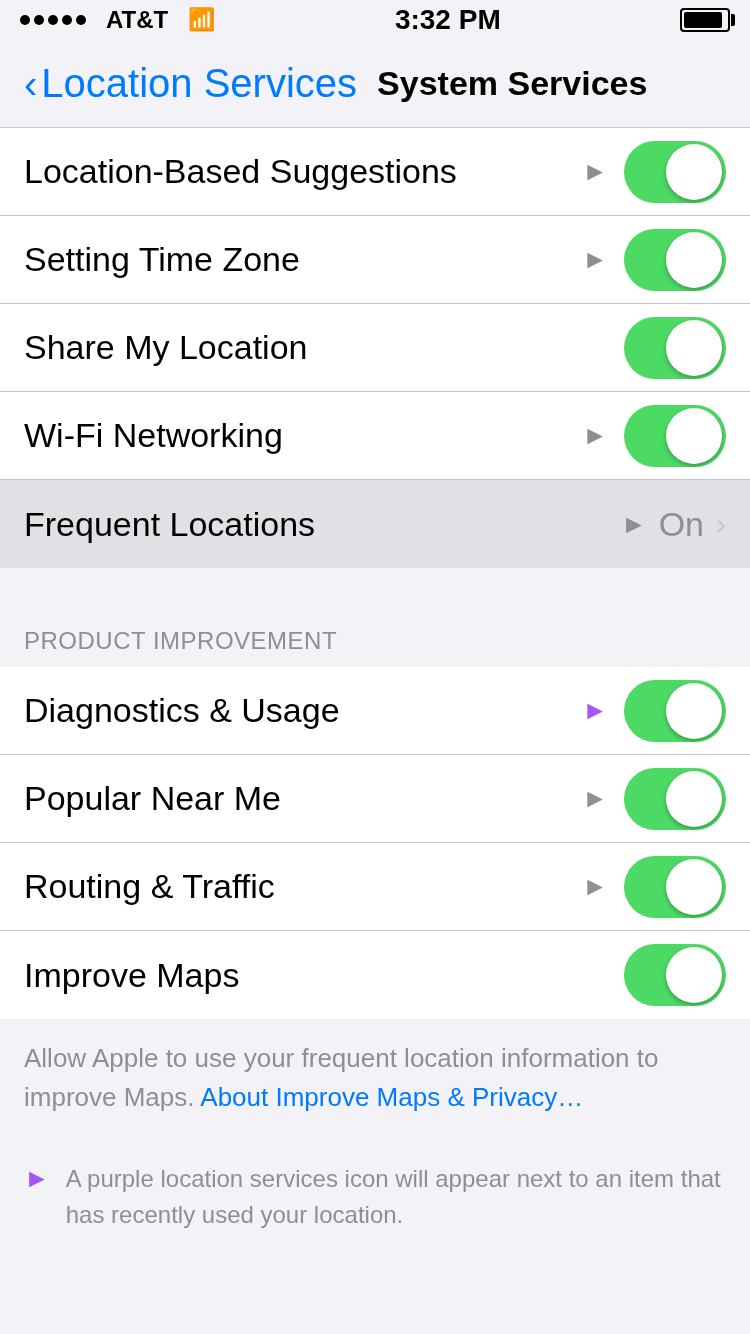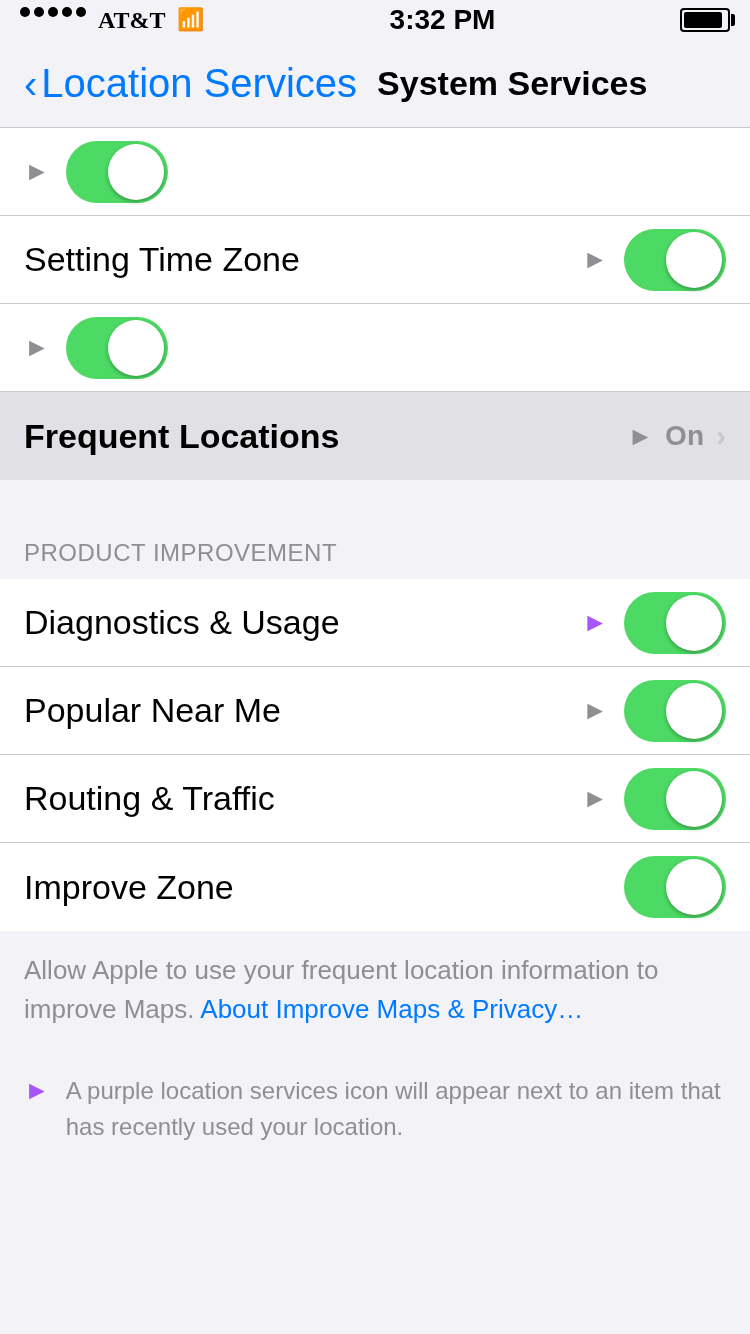--- a/index.html
+++ b/index.html
@@ -18,21 +18,21 @@
     .status-bar {
       background: #f2f2f7;
       height: 40px;
       display: flex;
       align-items: center;
       justify-content: space-between;
       padding: 0 20px;
       font-size: 24px;
       font-weight: 600;
     }
-    .status-left { display: flex; gap: 12px; font-family: Liberation Serif, serif; }
+    .status-left { display: flex; align-items: center; gap: 20px; }
     .signal-dots { display: flex; gap: 4px; }
     .dot { width: 10px; height: 10px; border-radius: 50%; background: #000; }
     .carrier { font-size: 24px; font-weight: 600; }
     .wifi-icon { font-size: 22px; }
     .status-center { font-size: 28px; font-weight: 600; }
     .status-right { display: flex; align-items: center; gap: 6px; }
     .battery {
       width: 50px; height: 24px;
       border: 2px solid #000;
       border-radius: 4px;
@@ -141,29 +141,28 @@
       width: 56px;
       height: 56px;
       border-radius: 50%;
       background: #fff;
       box-shadow: 0 2px 4px rgba(0,0,0,0.3);
     }
 
     
     .freq-row {
       background: #e0e0e5;
-      font-weight: bold;
     }
     .freq-row .row-right {
       display: flex;
       align-items: center;
       gap: 12px;
     }
     .freq-value {
-      font-size: 28px;
+      font-size: 34px;
       color: #8e8e93;
     }
     .freq-chevron {
       font-size: 30px;
       color: #c7c7cc;
     }
 
     
     .section-gap {
       height: 36px;
@@ -242,41 +241,51 @@
   <div class="back-btn">
     <span class="back-chevron">‹</span>
     <span class="back-label">Location Services</span>
   </div>
   <span class="page-title">System Services</span>
 </div>
 
 <div class="settings-group">
 
   <div class="settings-row">
+    <span class="row-label">Location-Based Suggestions</span>
     <div class="row-right">
       <span class="loc-arrow">►</span>
       <div class="toggle">
         <div class="toggle-knob"></div>
       </div>
     </div>
   </div>
 
 
   <div class="settings-row">
     <span class="row-label">Setting Time Zone</span>
     <div class="row-right">
       <span class="loc-arrow">►</span>
       <div class="toggle">
         <div class="toggle-knob"></div>
       </div>
     </div>
   </div>
 
-
-  <div class="settings-row">
+  <div class="settings-row">
+    <span class="row-label">Share My Location</span>
+    <div class="row-right">
+      <div class="toggle">
+        <div class="toggle-knob"></div>
+      </div>
+    </div>
+  </div>
+
+  <div class="settings-row">
+    <span class="row-label">Wi-Fi Networking</span>
     <div class="row-right">
       <span class="loc-arrow">►</span>
       <div class="toggle">
         <div class="toggle-knob"></div>
       </div>
     </div>
   </div>
 
   <div class="settings-row freq-row">
     <span class="row-label">Frequent Locations</span>
@@ -321,21 +330,21 @@
     <span class="row-label">Routing &amp; Traffic</span>
     <div class="row-right">
       <span class="loc-arrow">►</span>
       <div class="toggle">
         <div class="toggle-knob"></div>
       </div>
     </div>
   </div>
 
   <div class="settings-row">
-    <span class="row-label">Improve Zone</span>
+    <span class="row-label">Improve Maps</span>
     <div class="row-right">
       <div class="toggle">
         <div class="toggle-knob"></div>
       </div>
     </div>
   </div>
 
 </div>
 
 <div class="footer-note">

